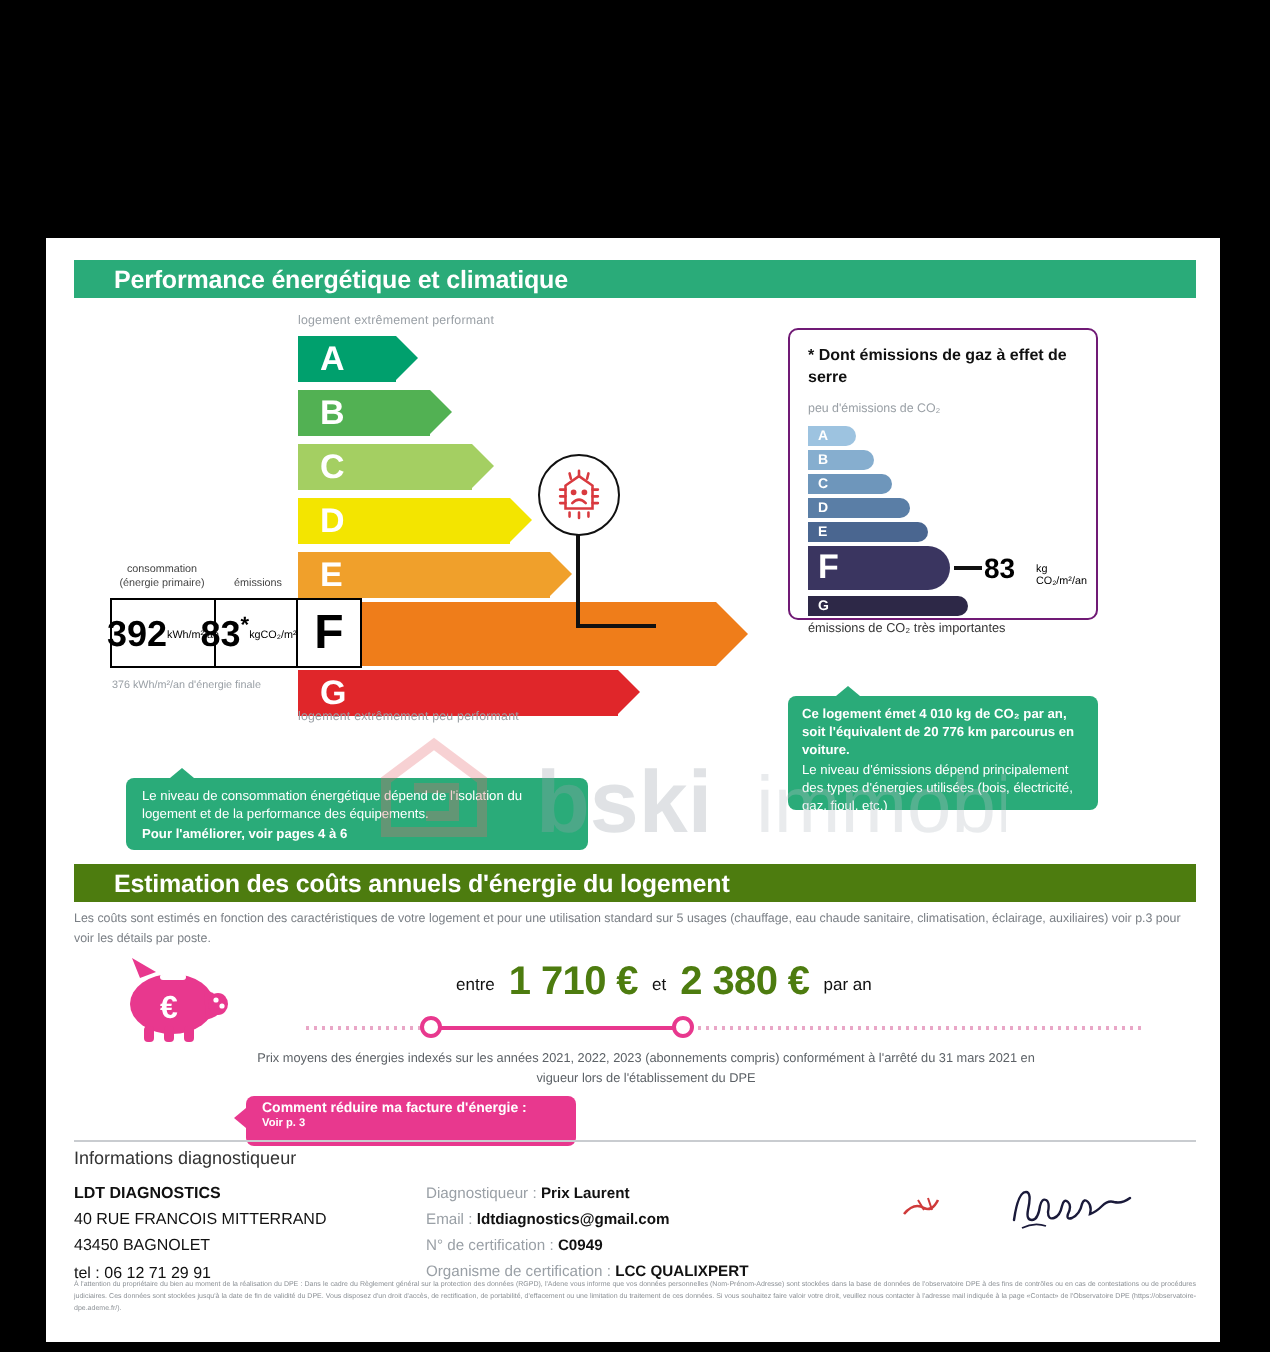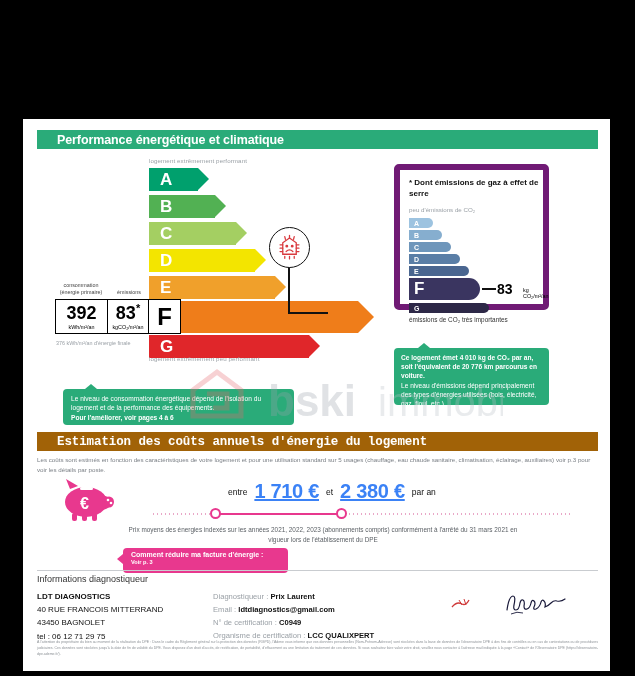--- a/index.html
+++ b/index.html
@@ -28,21 +28,21 @@
     position: absolute;
     height: 19px;
     display: flex; align-items: center;
     padding-left: 20px;
     color: #fff;
     font-size: 12.5px;
     font-weight: bold;
     letter-spacing: -0.1px;
   }
   #band-perf { left: 14px; top: 11px; width: 561px; background: #2aab79; }
-  #band-cost { left: 14px; top: 313px; width: 561px; background: #a16207; font-family: Liberation Mono, monospace; }
+  #band-cost { left: 14px; top: 313px; width: 561px; background: #4d7c0f; }
 
   
   .scale-caption {
     position: absolute;
     font-size: 6.2px;
     color: #9aa0a6;
     letter-spacing: 0.1px;
   }
   #cap-top { left: 126px; top: 38px; }
   #cap-bot { left: 126px; top: 236px; }
@@ -79,21 +79,21 @@
     position: absolute; left: 32px; top: 180px;
     height: 35px;
   }
   #f-values {
     position: absolute; left: 0; top: 0;
     height: 35px; width: 94px;
     border: 1.6px solid #000; background: #fff;
     display: flex; z-index: 4;
   }
   #f-values .cell {
-    display: flex; flex-direction: column;
+    display: flex; flex-direction: row;
     align-items: center; justify-content: center;
   }
   #f-cell-conso { width: 52px; border-right: 1.6px solid #000; }
   #f-cell-emis  { width: 40px; }
   .fv-num { font-size: 18px; font-weight: bold; color: #000; line-height: 1; }
   .fv-num sup { font-size: 11px; }
   .fv-unit { font-size: 5.4px; color: #000; margin-top: 2px; }
   #f-letterbox {
     position: absolute; left: 94px; top: 0;
     width: 32px; height: 35px;
@@ -143,21 +143,21 @@
   }
   #bubble-elbow {
     position: absolute; left: 265px; top: 193px;
     width: 40px; height: 1.6px; background: #111; z-index: 3;
   }
 
   
   #co2-panel {
     position: absolute; left: 371px; top: 45px;
     width: 155px; height: 146px;
-    border: 6px solid #701a75; border-radius: 5px;
+    border: 1px solid #701a75; border-radius: 5px;
     background: #fff;
   }
   #co2-title {
     position: absolute; left: 9px; top: 8px;
     width: 140px;
     font-size: 8px; font-weight: bold; color: #111; line-height: 1.35;
   }
   #co2-sub {
     position: absolute; left: 9px; top: 36px;
     font-size: 6.2px; color: #9aa0a6;
@@ -238,21 +238,21 @@
     position: absolute; left: 14px; top: 336px;
     width: 556px;
     font-size: 6.2px; color: #7a7f85; line-height: 1.55;
   }
   #piggy { position: absolute; left: 29px; top: 356px; width: 66px; height: 50px; }
   #cost-line {
     position: absolute; left: 205px; top: 361px;
     display: flex; align-items: center; gap: 7px;
   }
   .cost-word { font-size: 8.5px; color: #111; }
-  .cost-amt  { font-size: 20px; font-weight: bold; color: #3b82f6; letter-spacing: -0.3px; text-decoration: underline; }
+  .cost-amt  { font-size: 20px; font-weight: bold; color: #4d7c0f; letter-spacing: -0.3px; }
 
   #slider { position: absolute; left: 130px; top: 389px; width: 420px; height: 12px; }
   .dots {
     position: absolute; top: 5px; height: 1.5px; width: 100%;
     background-image: repeating-linear-gradient(to right,
       #e9a7c7 0 1.5px, transparent 1.5px 4px);
   }
   .bar-fill {
     position: absolute; left: 62px; top: 5px;
     width: 126px; height: 2.2px; background: #e8388e;
@@ -498,21 +498,21 @@
       <div class="pc-sub">Voir p. 3</div>
     </div>
 
     <div id="diag-rule"></div>
     <div id="diag-heading">Informations diagnostiqueur</div>
 
     <div id="diag-left">
       <div class="b">LDT DIAGNOSTICS</div>
       <div>40 RUE FRANCOIS MITTERRAND</div>
       <div>43450 BAGNOLET</div>
-      <div>tel : 06 12 71 29 75</div>
+      <div>tel : 06 12 71 29 91</div>
     </div>
 
     <div id="diag-right">
       <div>
         <span class="k">Diagnostiqueur :</span>
         <span class="v">Prix Laurent</span>
       </div>
       <div>
         <span class="k">Email :</span>
         <span class="v">ldtdiagnostics@gmail.com</span>

